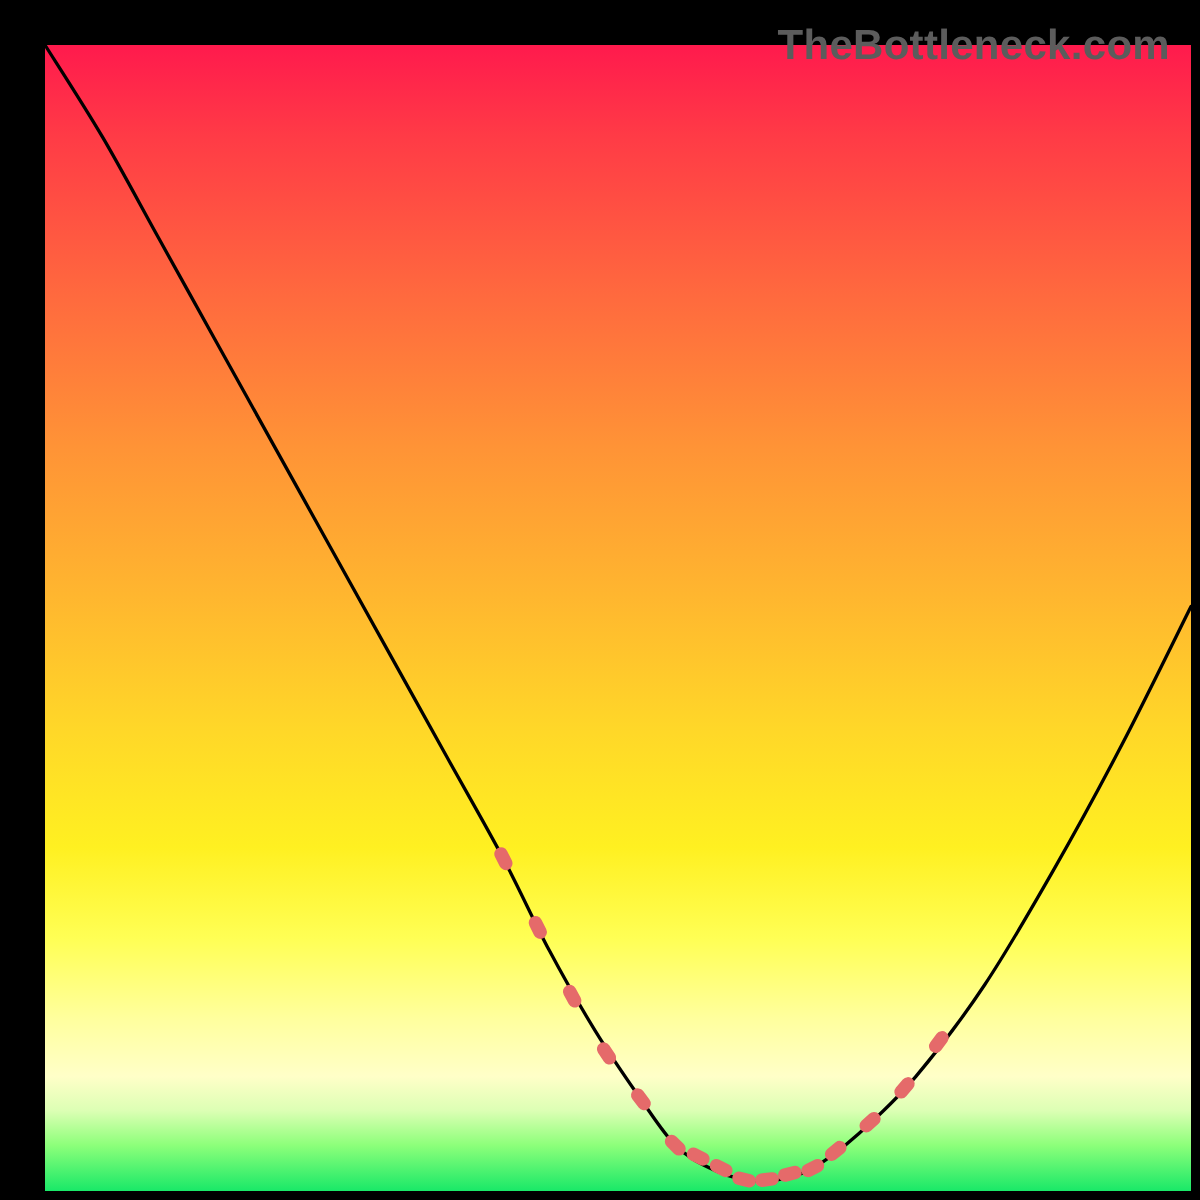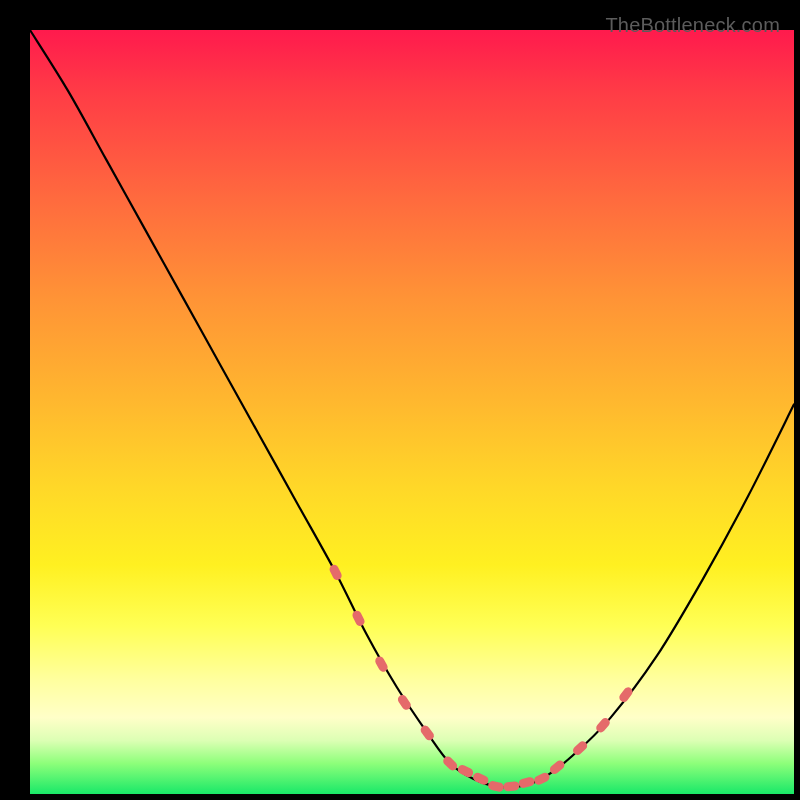--- a/index.html
+++ b/index.html
@@ -41,22 +41,22 @@
       #dcffb4 93%,
       #8dff7a 96%,
       #19e868 100%
     );
   }
   .watermark {
     position: absolute;
     top: 2px;
     right: 8px;
     color: #5c5c5c;
-    font-size: 20px;
-    font-weight: 400;
+    font-size: 28px;
+    font-weight: 700;
     letter-spacing: 0.2px;
     user-select: none;
     text-align: right;
   }
   svg.curve {
     position: absolute;
     left: 18px;
     top: 18px;
     width: 764px;
     height: 764px;

